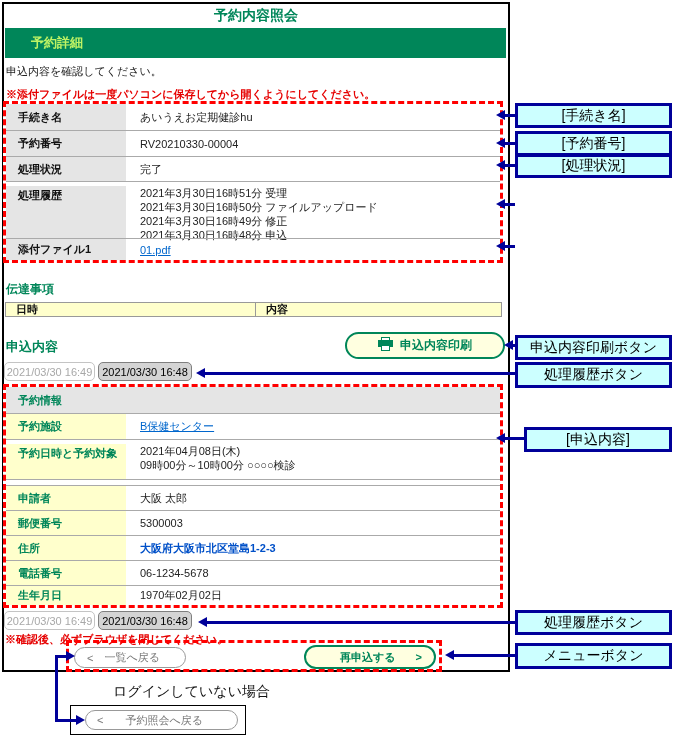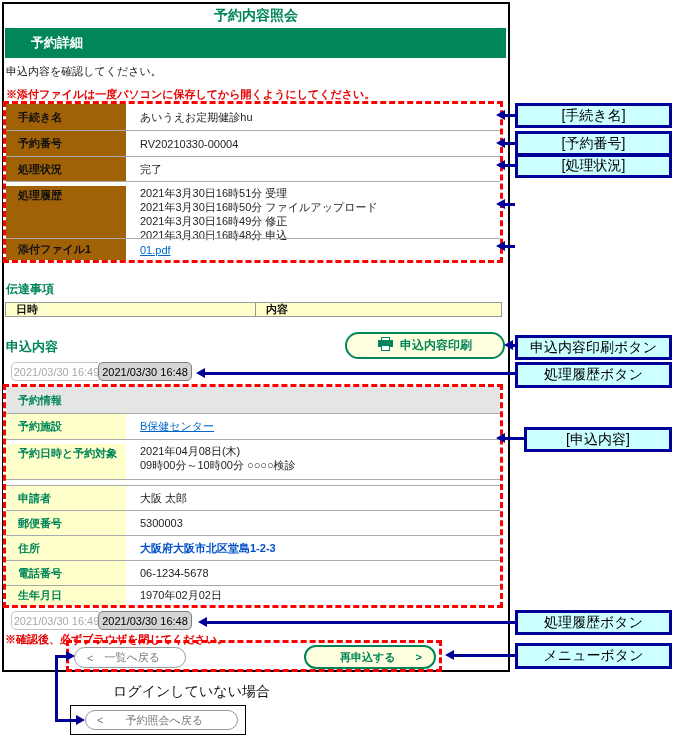--- a/index.html
+++ b/index.html
@@ -3,39 +3,39 @@
 <meta charset="utf-8">
 <style>
   * { margin:0; padding:0; box-sizing:border-box; }
   body { background:#fff; font-family:"Liberation Sans", sans-serif; }
   .stage { position:relative; width:679px; height:737px; background:#fff; overflow:hidden; }
   .abs { position:absolute; }
 
   
   .panel { left:2px; top:2px; width:508px; height:670px; border:2px solid #000; background:#fff; }
   .page-title { left:2px; top:7px; width:508px; text-align:center; color:#008659; font-weight:bold; font-size:14px; }
-  .green-bar { left:5px; top:28px; width:501px; height:30px; background:#008659; color:#ffffff;
+  .green-bar { left:5px; top:28px; width:501px; height:30px; background:#008659; color:#bef264;
                font-size:13px; font-weight:bold; line-height:30px; padding-left:26px; }
   .instruction { left:6px; top:64px; font-size:11px; color:#222; }
   .warning { color:#e60000; font-size:11px; font-weight:bold; }
   .warn1 { left:6px; top:87px; }
   .warn2 { left:5px; top:632px; }
 
   
   .dbox { border:3px dashed #ff0000; background:#fff; display:flex; flex-direction:column; }
   .box1 { left:3px; top:101px; width:500px; height:162px; }
   .box2 { left:3px; top:384px; width:500px; height:224px; }
   .box3 { left:66px; top:640px; width:376px; height:32px; background:transparent; border:3px dashed #ff0000; }
 
   
   .trow { display:flex; align-items:center; }
   .trow + .trow { border-top:1px solid #aaaaaa; }
   .tlabel { width:120px; flex:0 0 120px; align-self:stretch; display:flex; align-items:center;
             padding-left:12px; font-size:11px; font-weight:bold; color:#111; }
-  .box1 .tlabel { background:#a16207; }
+  .box1 .tlabel { background:#e5e5e5; }
   .box2 .tlabel { background:#ffffcc; color:#008659; }
   .tvalue { flex:1; padding-left:14px; font-size:11px; color:#222; }
   .hist-line { line-height:14px; }
   .row-top { align-items:flex-start; padding-top:4px; }
   .row-top .tlabel { align-items:flex-start; padding-top:2px; }
   .info-header { background:#e5e5e5; color:#008659; font-weight:bold; font-size:11px;
                  display:flex; align-items:center; padding-left:12px; }
   .spacer { background:#fff; }
   .grow { flex:1; }
   a.link { color:#0066cc; text-decoration:underline; cursor:pointer; }
@@ -48,21 +48,21 @@
   .notice-table { left:5px; top:302px; width:497px; height:15px; background:#ffffcc;
                   border:1px solid #999; display:flex; align-items:center; font-size:11px; font-weight:bold; color:#111; }
   .notice-cell1 { width:250px; padding-left:10px; border-right:1px solid #999; align-self:stretch; display:flex; align-items:center; }
   .notice-cell2 { padding-left:10px; }
 
   
   .print-btn { left:345px; top:332px; width:160px; height:27px; border-radius:15px; background:#ffffe0;
                border:2px solid #008659; display:flex; align-items:center; justify-content:center; gap:7px;
                color:#008659; font-size:12px; font-weight:bold; cursor:pointer; }
   .tab { height:19px; border-radius:5px; font-size:11px; display:flex; align-items:center; justify-content:center; cursor:pointer; }
-  .tab-off { width:91px; left:11px; background:#fff; border:1px solid #c4c4c4; color:#a8a8a8; }
+  .tab-off { width:91px; left:4px; background:#fff; border:1px solid #c4c4c4; color:#a8a8a8; }
   .tab-on  { width:94px; left:98px; background:#d4d4d4; border:1px solid #7f7f7f; color:#000; }
   .t1 { top:362px; } .t2 { top:611px; }
   .pill { border-radius:12px; display:flex; align-items:center; font-size:11px; cursor:pointer; }
   .back-btn { left:74px; top:647px; width:112px; height:21px; background:#fff; border:1px solid #999; color:#777; }
   .back-btn .chev { margin-left:12px; } .back-btn .lbl { flex:1; text-align:center; padding-right:14px; }
   .reapply-btn { left:304px; top:645px; width:132px; height:24px; background:#ffffe0; border:2px solid #008659;
                  color:#008659; font-weight:bold; }
   .reapply-btn .lbl { flex:1; text-align:center; padding-left:14px; } .reapply-btn .chev { margin-right:12px; }
   .logout-note { left:113px; top:683px; font-size:14px; color:#111; }
   .logout-box { left:70px; top:705px; width:176px; height:30px; border:1px solid #000; background:#fff; }

